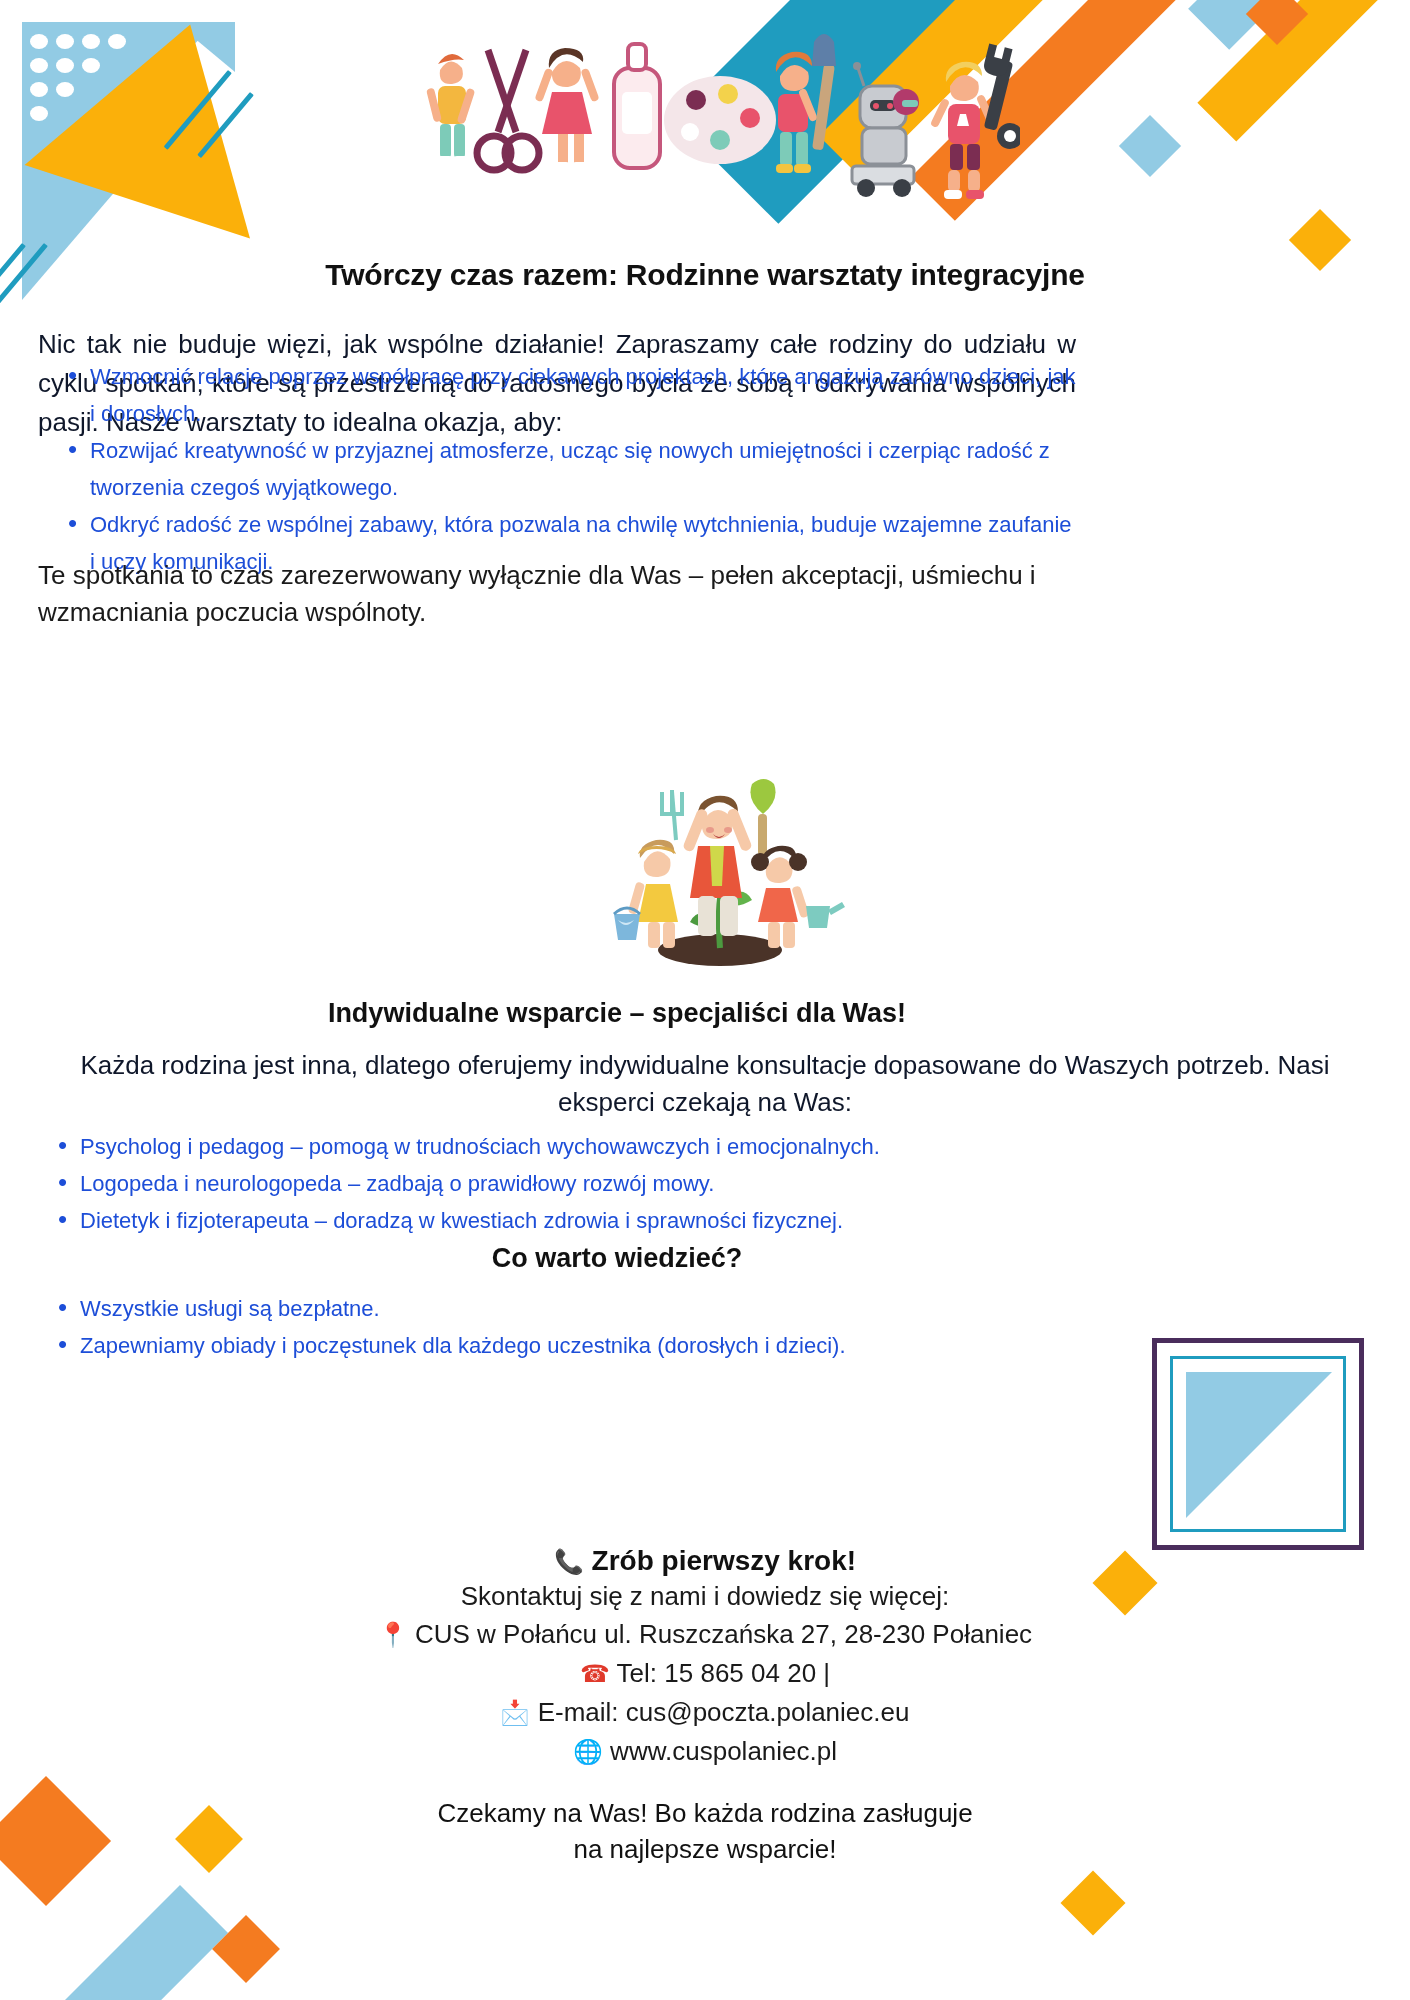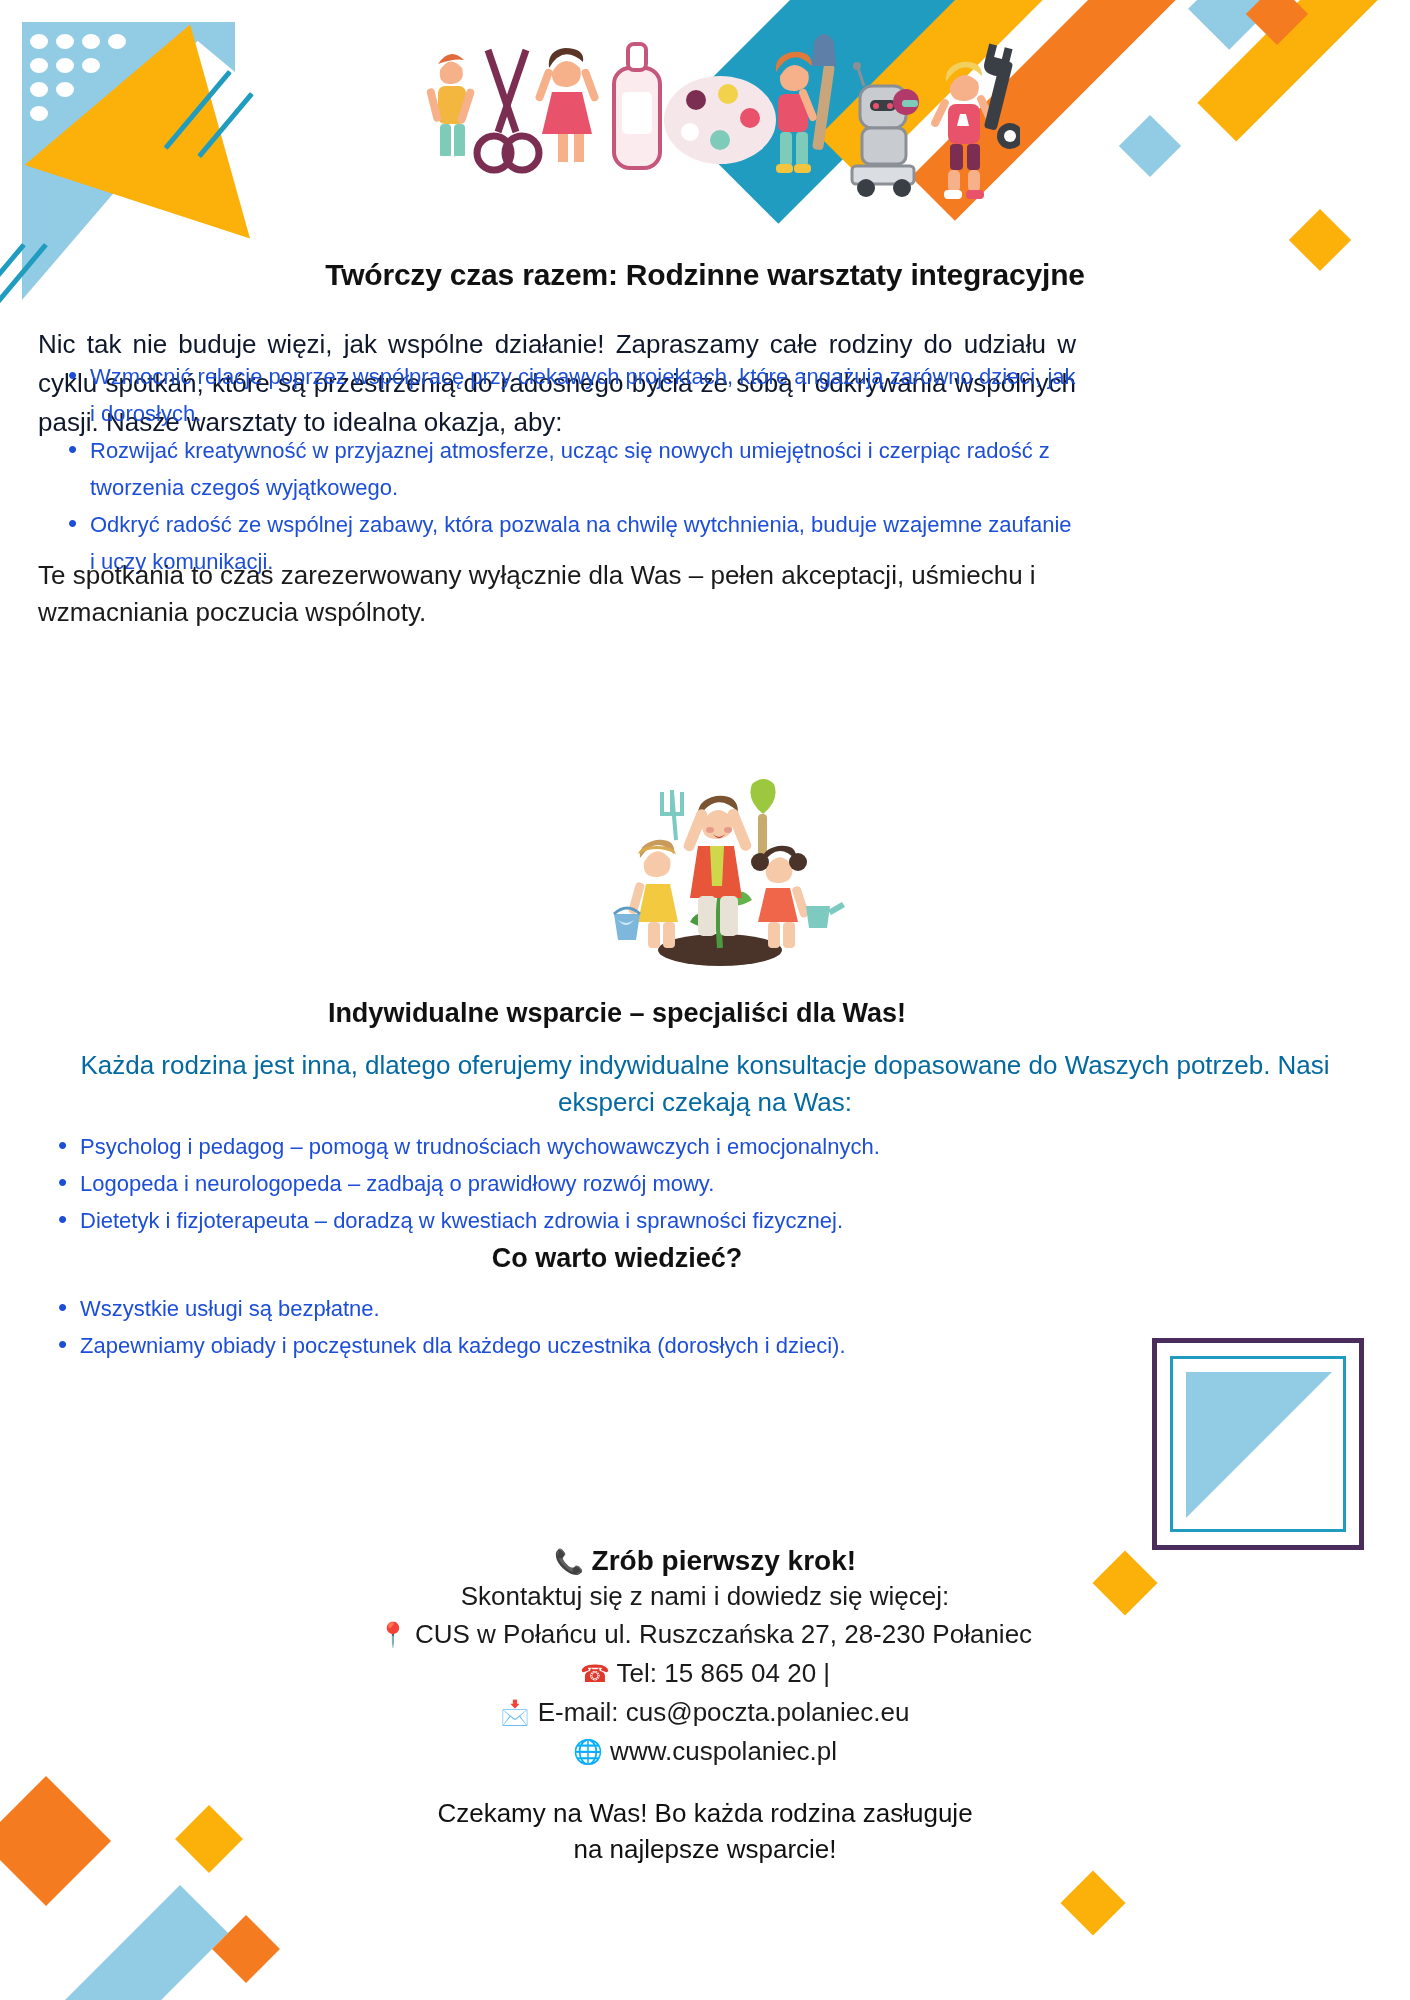--- a/index.html
+++ b/index.html
@@ -168,21 +168,21 @@
   #heading-support { top: 998px; }
   #heading-info { top: 1243px; }
 
   .support-intro {
     position: absolute;
     top: 1047px; left: 60px;
     width: 1290px;
     text-align: center;
     font-size: 26px;
     line-height: 37px;
-    color: #0369a1;
+    color: #0f172a;
   }
 
   .cta-block {
     position: absolute;
     top: 1545px; left: 0; width: 1410px;
     text-align: center;
   }
   .cta-title {
     font-size: 28px;
     font-weight: bold;

